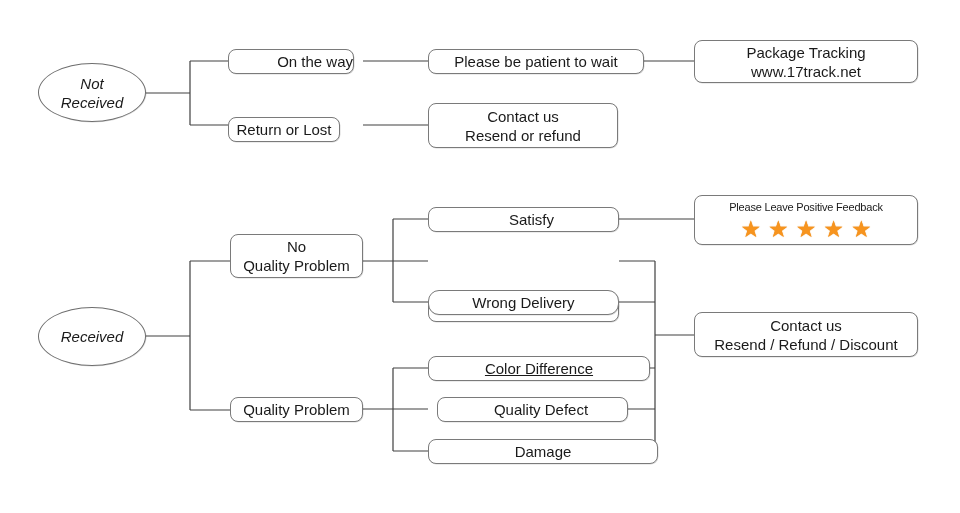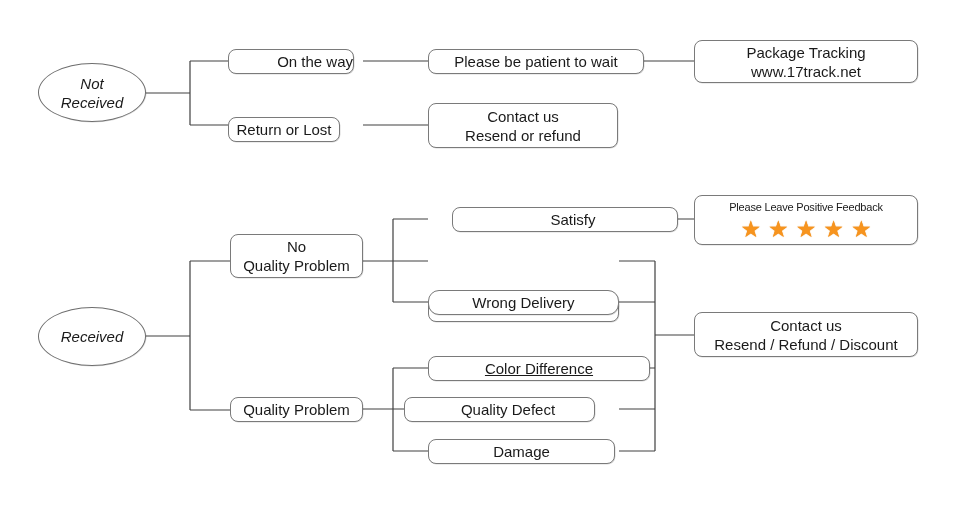--- a/index.html
+++ b/index.html
@@ -90,46 +90,46 @@
 
   <div class="node rect" style="left:230px;top:234px;width:133px;height:44px;text-align:center;">
     <span>No</span>
     <span>Quality Problem</span>
   </div>
 
   <div class="node rect" style="left:230px;top:397px;width:133px;height:25px;">
     <span>Quality Problem</span>
   </div>
 
-  <div class="node rect" style="left:452px;top:207px;width:226px;height:25px;padding-left:16px;">
+  <div class="node rect" style="left:428px;top:207px;width:191px;height:25px;padding-left:16px;">
     <span>Satisfy</span>
   </div>
 
   <div class="node rect" style="left:694px;top:195px;width:224px;height:50px;">
     <span class="fb-title">Please Leave Positive Feedback</span>
     <span class="stars">★★★★★</span>
   </div>
 
   <div class="node rect" style="left:428px;top:249px;width:191px;height:25px;margin-top:48px;">
     <span>Not Fit</span>
   </div>
 
   <div class="node rect" style="left:428px;top:290px;width:191px;height:25px;border-radius:11px;">
     <span>Wrong Delivery</span>
   </div>
 
   <div class="node rect" style="left:428px;top:356px;width:222px;height:25px;text-decoration:underline;">
     <span>Color Difference</span>
   </div>
 
-  <div class="node rect" style="left:404px;top:397px;width:191px;height:25px;padding-left:17px;">
+  <div class="node rect" style="left:437px;top:397px;width:191px;height:25px;padding-left:17px;">
     <span>Quality Defect</span>
   </div>
 
-  <div class="node rect" style="left:428px;top:439px;width:187px;height:25px;">
+  <div class="node rect" style="left:428px;top:439px;width:230px;height:25px;">
     <span>Damage</span>
   </div>
 
   <div class="node rect" style="left:694px;top:312px;width:224px;height:45px;">
     <span>Contact us</span>
     <span>Resend / Refund / Discount</span>
   </div>
 
 </div>
 

